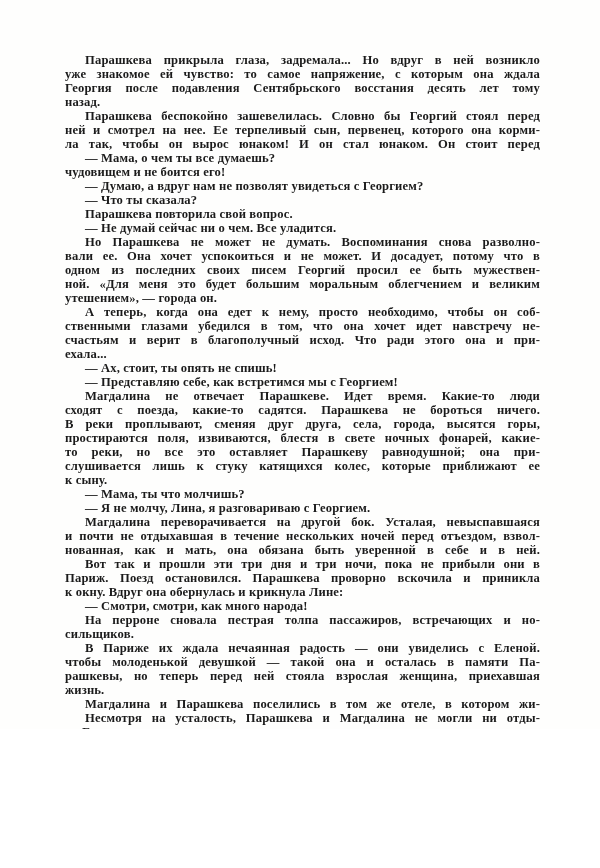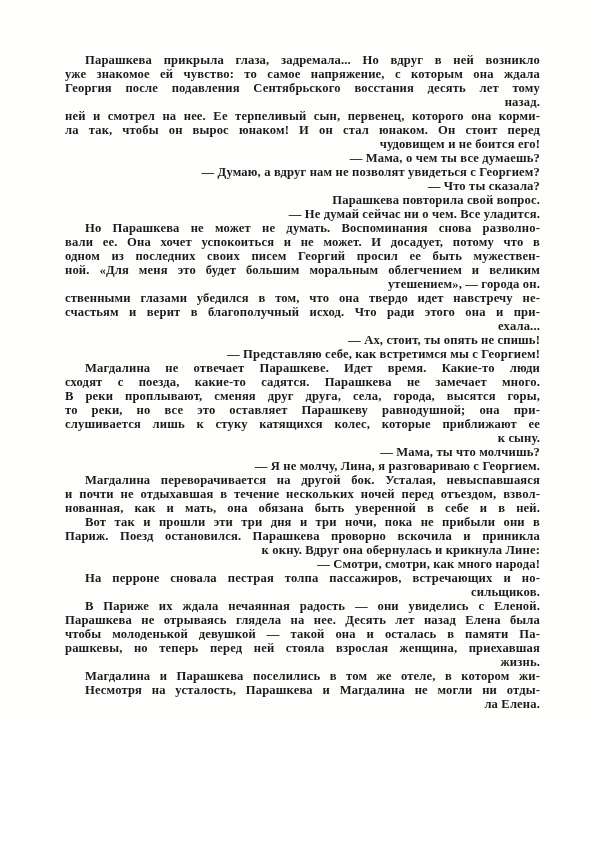--- a/index.html
+++ b/index.html
@@ -23,21 +23,21 @@
     width: 475px;
   }
   .line {
     font-size: 12.6px;
     font-weight: 700;
     line-height: 14px;
     height: 14px;
     letter-spacing: 0.15px;
     white-space: normal;
     overflow: hidden;
-    text-align: right;
+    text-align: left;
   }
   .line.justify {
     text-align: justify;
     text-align-last: justify;
   }
   .line.indent {
     padding-left: 20px;
   }
   .page-number {
     position: absolute;
@@ -52,57 +52,59 @@
 </style>
 </head>
 <body>
 
 <div class="page">
   <div class="text-block">
       <div class="line indent justify">Парашкева прикрыла глаза, задремала... Но вдруг в ней возникло</div>
       <div class="line justify">уже знакомое ей чувство: то самое напряжение, с которым она ждала</div>
       <div class="line justify">Георгия после подавления Сентябрьского восстания десять лет тому</div>
       <div class="line">назад.</div>
+      <div class="line indent justify">Парашкева беспокойно зашевелилась. Словно бы Георгий стоял перед</div>
       <div class="line justify">ней и смотрел на нее. Ее терпеливый сын, первенец, которого она корми-</div>
       <div class="line justify">ла так, чтобы он вырос юнаком! И он стал юнаком. Он стоит перед</div>
+      <div class="line indent">— Мама, о чем ты все думаешь?</div>
       <div class="line">чудовищем и не боится его!</div>
-      <div class="line indent">— Мама, о чем ты все думаешь?</div>
       <div class="line indent">— Думаю, а вдруг нам не позволят увидеться с Георгием?</div>
       <div class="line indent">— Что ты сказала?</div>
       <div class="line indent">Парашкева повторила свой вопрос.</div>
       <div class="line indent">— Не думай сейчас ни о чем. Все уладится.</div>
       <div class="line indent justify">Но Парашкева не может не думать. Воспоминания снова разволно-</div>
       <div class="line justify">вали ее. Она хочет успокоиться и не может. И досадует, потому что в</div>
       <div class="line justify">одном из последних своих писем Георгий просил ее быть мужествен-</div>
       <div class="line justify">ной. «Для меня это будет большим моральным облегчением и великим</div>
       <div class="line">утешением», — города он.</div>
-      <div class="line justify">ственными глазами убедился в том, что она твердо идет навстречу не-</div>
+      <div class="line indent justify">А теперь, когда она едет к нему, просто необходимо, чтобы он соб-</div>
+      <div class="line justify">ственными глазами убедился в том, что она хочет идет навстречу не-</div>
       <div class="line justify">счастьям и верит в благополучный исход. Что ради этого она и при-</div>
       <div class="line">ехала...</div>
       <div class="line indent">— Ах, стоит, ты опять не спишь!</div>
       <div class="line indent">— Представляю себе, как встретимся мы с Георгием!</div>
       <div class="line indent justify">Магдалина не отвечает Парашкеве. Идет время. Какие-то люди</div>
-      <div class="line justify">сходят с поезда, какие-то садятся. Парашкева не замечает много.</div>
+      <div class="line justify">сходят с поезда, какие-то садятся. Парашкева не бороться ничего.</div>
       <div class="line justify">В реки проплывают, сменяя друг друга, села, города, высятся горы,</div>
+      <div class="line justify">простираются поля, извиваются, блестя в свете ночных фонарей, какие-</div>
       <div class="line justify">то реки, но все это оставляет Парашкеву равнодушной; она при-</div>
       <div class="line justify">слушивается лишь к стуку катящихся колес, которые приближают ее</div>
       <div class="line">к сыну.</div>
       <div class="line indent">— Мама, ты что молчишь?</div>
       <div class="line indent">— Я не молчу, Лина, я разговариваю с Георгием.</div>
       <div class="line indent justify">Магдалина переворачивается на другой бок. Усталая, невыспавшаяся</div>
       <div class="line justify">и почти не отдыхавшая в течение нескольких ночей перед отъездом, взвол-</div>
       <div class="line justify">нованная, как и мать, она обязана быть уверенной в себе и в ней.</div>
       <div class="line indent justify">Вот так и прошли эти три дня и три ночи, пока не прибыли они в</div>
       <div class="line justify">Париж. Поезд остановился. Парашкева проворно вскочила и приникла</div>
       <div class="line">к окну. Вдруг она обернулась и крикнула Лине:</div>
       <div class="line indent">— Смотри, смотри, как много народа!</div>
       <div class="line indent justify">На перроне сновала пестрая толпа пассажиров, встречающих и но-</div>
       <div class="line">сильщиков.</div>
       <div class="line indent justify">В Париже их ждала нечаянная радость — они увиделись с Еленой.</div>
-      <div class="line justify">Парашкева не отрываясь глядела на нее. Десять лет назад Елена была</div>
       <div class="line justify">чтобы молоденькой девушкой — такой она и осталась в памяти Па-</div>
       <div class="line justify">рашкевы, но теперь перед ней стояла взрослая женщина, приехавшая</div>
       <div class="line">жизнь.</div>
       <div class="line indent justify">Магдалина и Парашкева поселились в том же отеле, в котором жи-</div>
       <div class="line indent justify">Несмотря на усталость, Парашкева и Магдалина не могли ни отды-</div>
       <div class="line">ла Елена.</div>
     </div>
   <div class="page-number">114</div>
 </div>
 

